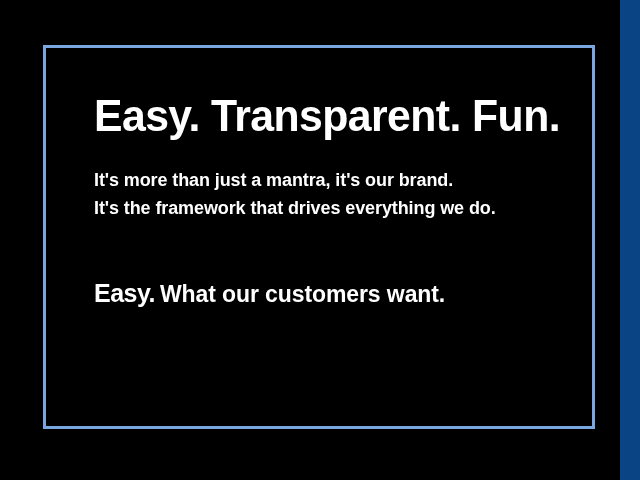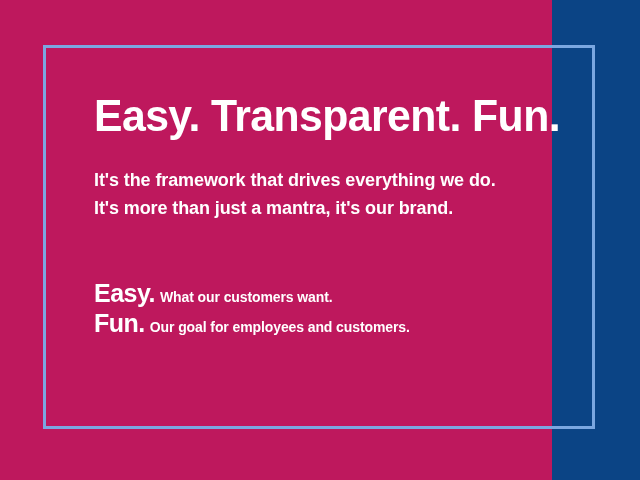--- a/index.html
+++ b/index.html
@@ -10,23 +10,23 @@
     width: 640px;
     height: 480px;
     overflow: hidden;
     background: #0b4485;
     font-family: "Liberation Sans", sans-serif;
     -webkit-font-smoothing: antialiased;
   }
 
   .slide {
     position: relative;
-    width: 552px;
+    width: 620px;
     height: 480px;
-    background: #be185d;
+    background: #000000;
   }
 
   
   .frame {
     position: absolute;
     left: 43px;
     top: 45px;
     width: 552px;      
     height: 384px;     
     border: 3px solid #7ba7e0;
@@ -84,51 +84,48 @@
     color: #ffffff;
     white-space: nowrap;
   }
   .def-term {
     font-size: 25px;
     font-weight: 700;
     letter-spacing: -0.5px;
     vertical-align: baseline;
   }
   .def-desc {
-    font-size: 14px;
+    font-size: 23px;
     font-weight: 600;
     letter-spacing: -0.1px;
     vertical-align: baseline;
     margin-left: 5px;
     text-align: center;
   }
 </style>
 </head>
 <body>
 
 <div class="slide">
 
   <div class="frame"></div>
 
   <div class="content">
 
     <div class="headline">Easy. Transparent. Fun.</div>
 
     <div class="intro">
+      <span class="intro-line">It's more than just a mantra, it's our brand.</span>
       <span class="intro-line">It's the framework that drives everything we do.</span>
-      <span class="intro-line">It's more than just a mantra, it's our brand.</span>
     </div>
 
     <div class="defs">
 
       <div class="def-line">
         <span class="def-term">Easy.</span><span class="def-desc">What our customers want.</span>
       </div>
 
 
-      <div class="def-line">
-        <span class="def-term">Fun.</span><span class="def-desc">Our goal for employees and customers.</span>
-      </div>
 
     </div>
 
   </div>
 </div>
 
 </body></html>

